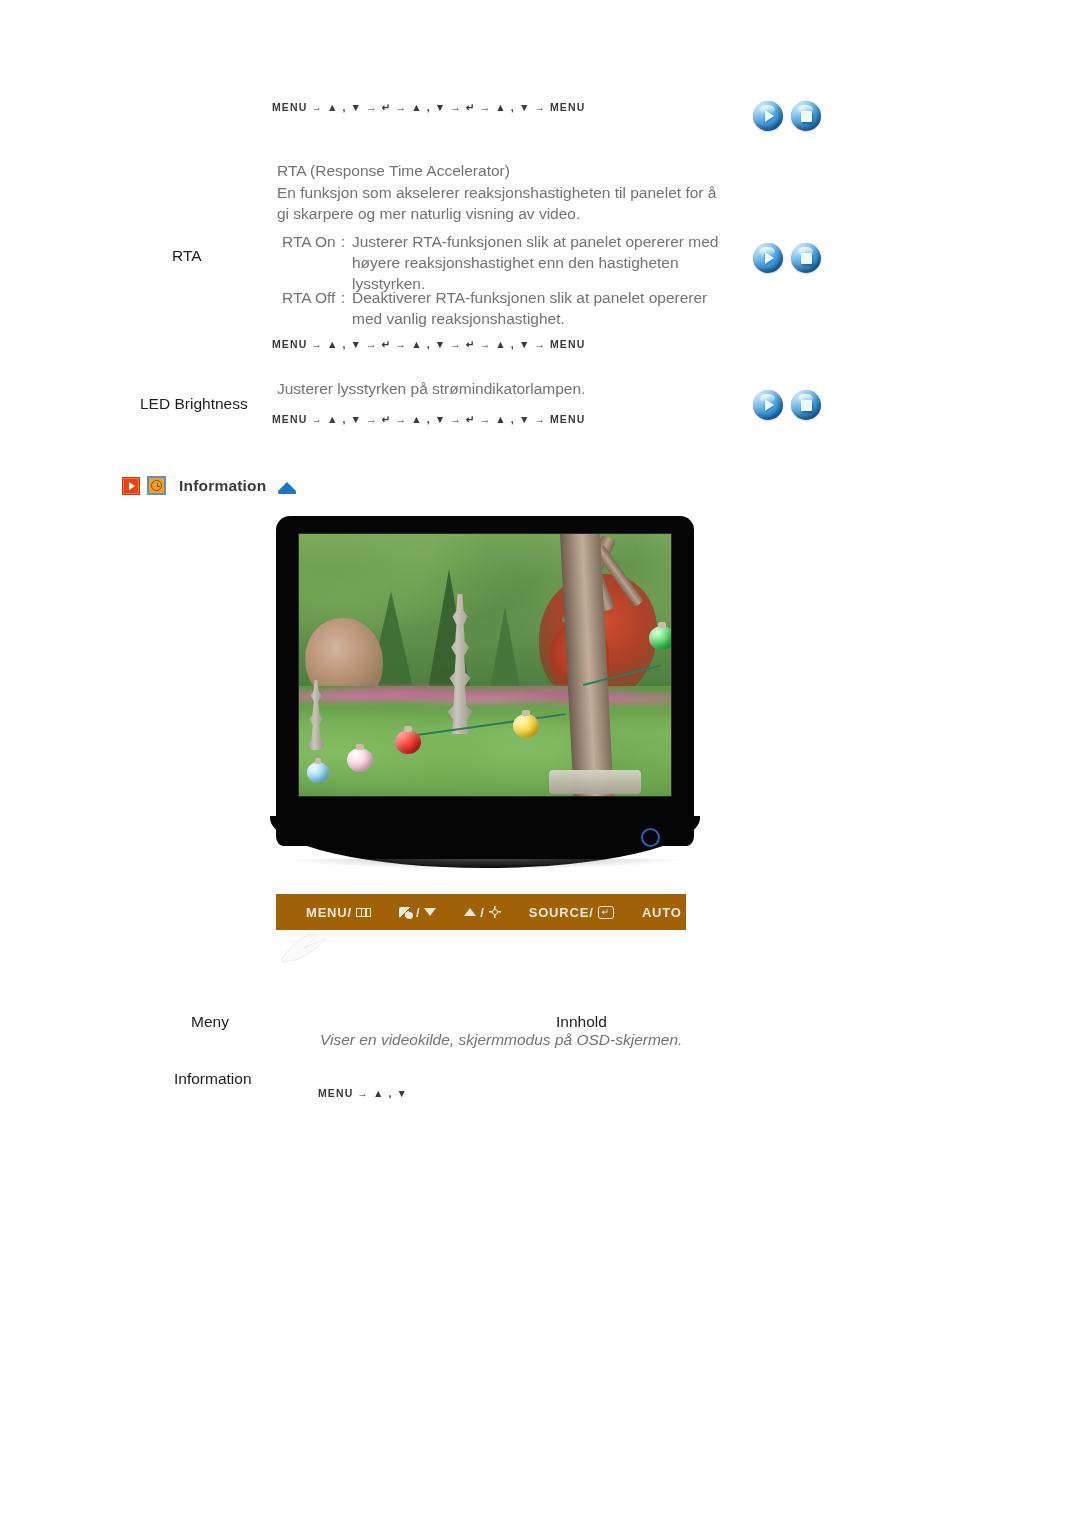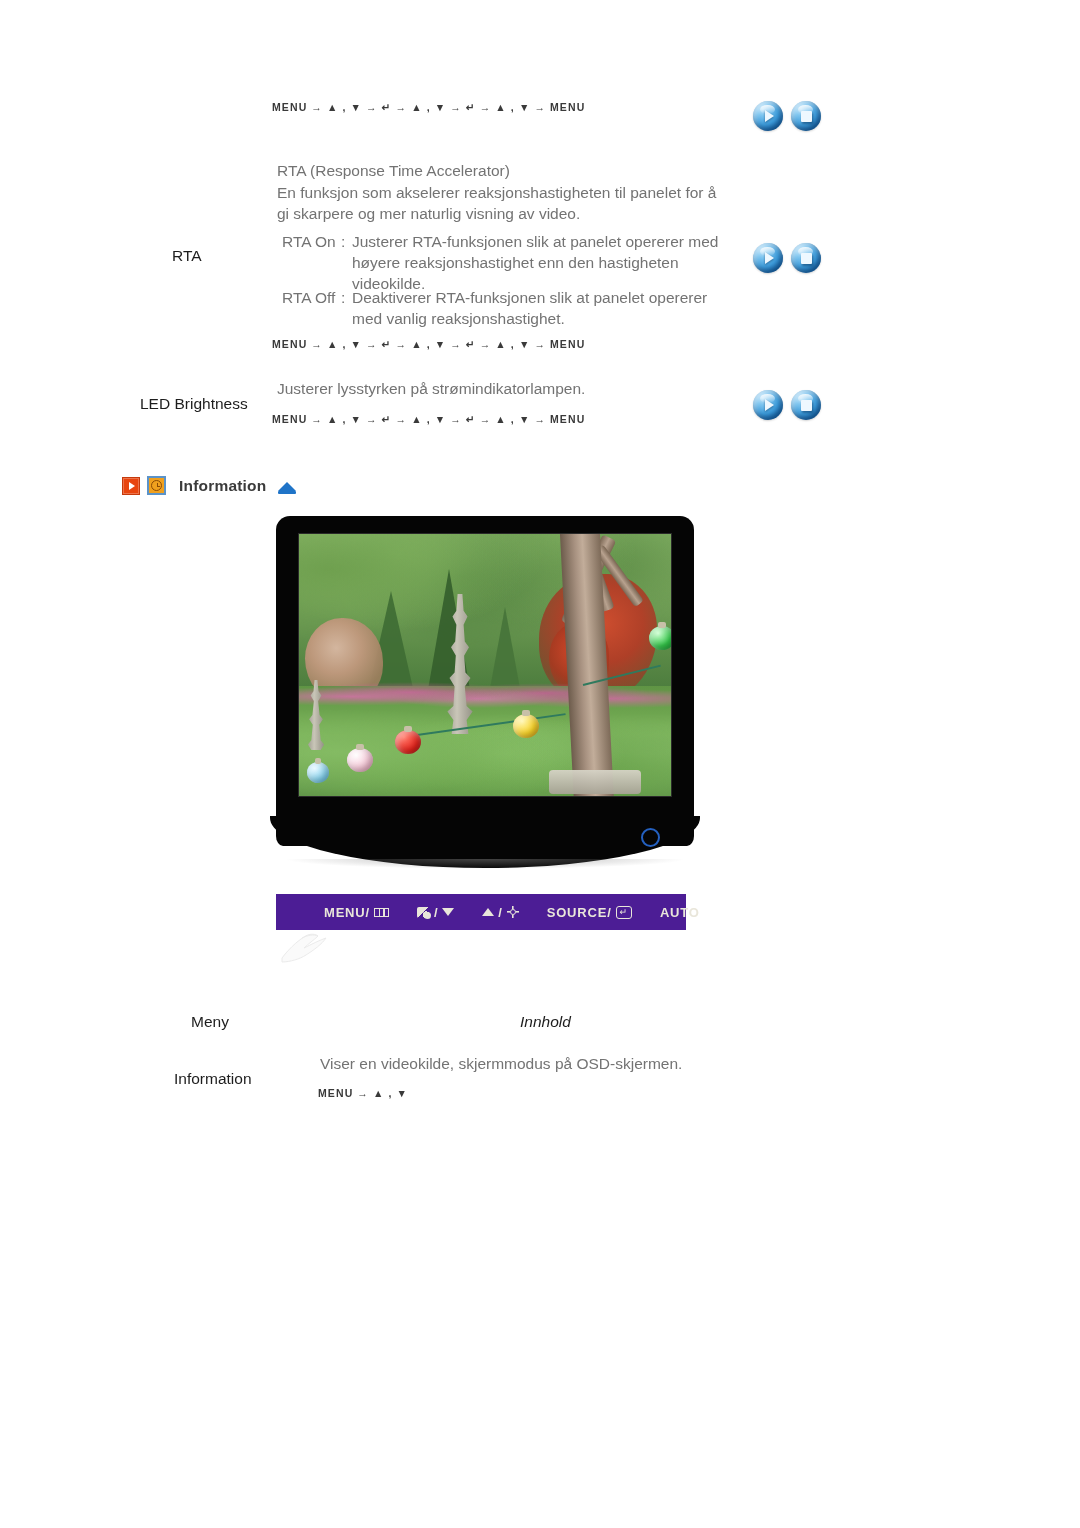--- a/index.html
+++ b/index.html
@@ -326,24 +326,24 @@
     position:absolute; right:30px; bottom:2px;
     width:92px;height:24px;
     background: linear-gradient(180deg,#d6d3c6,#a8a496);
     border-radius:4px;
     opacity:.95;
   }
 
   
   .ctrl-strip {
     position:absolute;
-    background:#4c1d95;
+    background:#a16207;
     display:flex;
     align-items:center;
-    padding-left:48px;
+    padding-left:30px;
     gap:28px;
     box-sizing:border-box;
   }
   .ctrl-item{
     color:#e9e6da;
     font-size:13px;
     font-weight:bold;
     letter-spacing:.8px;
     display:flex;
     align-items:center;
@@ -428,21 +428,21 @@
 <div class="abs label-text" style="left:172px; top:247px;">RTA</div>
 
 <div class="abs body-text" style="left:277px; top:160px;">RTA (Response Time Accelerator)</div>
 <div class="abs body-text" style="left:277px; top:182px;">En funksjon som akselerer reaksjonshastigheten til panelet for å</div>
 <div class="abs body-text" style="left:277px; top:203px;">gi skarpere og mer naturlig visning av video.</div>
 
 <div class="abs body-text" style="left:282px; top:231px;">RTA On</div>
 <div class="abs body-text" style="left:341px; top:231px;">:</div>
 <div class="abs body-text" style="left:352px; top:231px;">Justerer RTA-funksjonen slik at panelet opererer med</div>
 <div class="abs body-text" style="left:352px; top:252px;">høyere reaksjonshastighet enn den hastigheten</div>
-<div class="abs body-text" style="left:352px; top:273px;">videokilde.</div>
+<div class="abs body-text" style="left:352px; top:273px;">lysstyrken.</div>
 
 <div class="abs body-text" style="left:282px; top:287px;">RTA Off</div>
 <div class="abs body-text" style="left:341px; top:287px;">:</div>
 <div class="abs body-text" style="left:352px; top:287px;">Deaktiverer RTA-funksjonen slik at panelet opererer</div>
 <div class="abs body-text" style="left:352px; top:308px;">med vanlig reaksjonshastighet.</div>
 
 <div class="abs menu-path" style="left:272px; top:338px;">
   <span class="word">MENU → ▲ , ▼ → ↵ → ▲ , ▼ → ↵ → ▲ , ▼ → MENU</span>
 </div>
 
@@ -550,19 +550,19 @@
 
   <span class="ctrl-item">AUTO</span>
 </div>
 
 <svg class="abs hand-cursor" style="left:278px; top:928px;" viewBox="0 0 62 38">
   <path d="M4 30 C10 22, 18 14, 26 9 C30 6, 36 5, 40 8 C36 12, 30 16, 26 20 C34 16, 42 12, 48 10 C44 16, 36 22, 28 27 C22 31, 12 34, 4 34 Z" fill="#f2f2f2" stroke="#c9c9c9" stroke-width="1"></path>
   <path d="M24 10 C30 7, 36 6, 40 8" fill="none" stroke="#c9c9c9" stroke-width="1"></path>
 </svg>
 
 <div class="abs tbl-head" style="left:191px; top:1013px;">Meny</div>
-<div class="abs tbl-head" style="left:520px; top:1013px;font-style:italic;">Innhold</div>
+<div class="abs tbl-head" style="left:556px; top:1013px;">Innhold</div>
 
 <div class="abs label-text" style="left:174px; top:1070px;">Information</div>
-<div class="abs body-text" style="left:320px; top:1053px;">Viser en videokilde, skjermmodus på OSD-skjermen.</div>
+<div class="abs body-text" style="left:320px; top:1029px;font-style:italic;">Viser en videokilde, skjermmodus på OSD-skjermen.</div>
 <div class="abs menu-path" style="left:318px; top:1087px;">
   <span class="word">MENU → ▲ , ▼</span>
 </div>
 
 </body></html>

